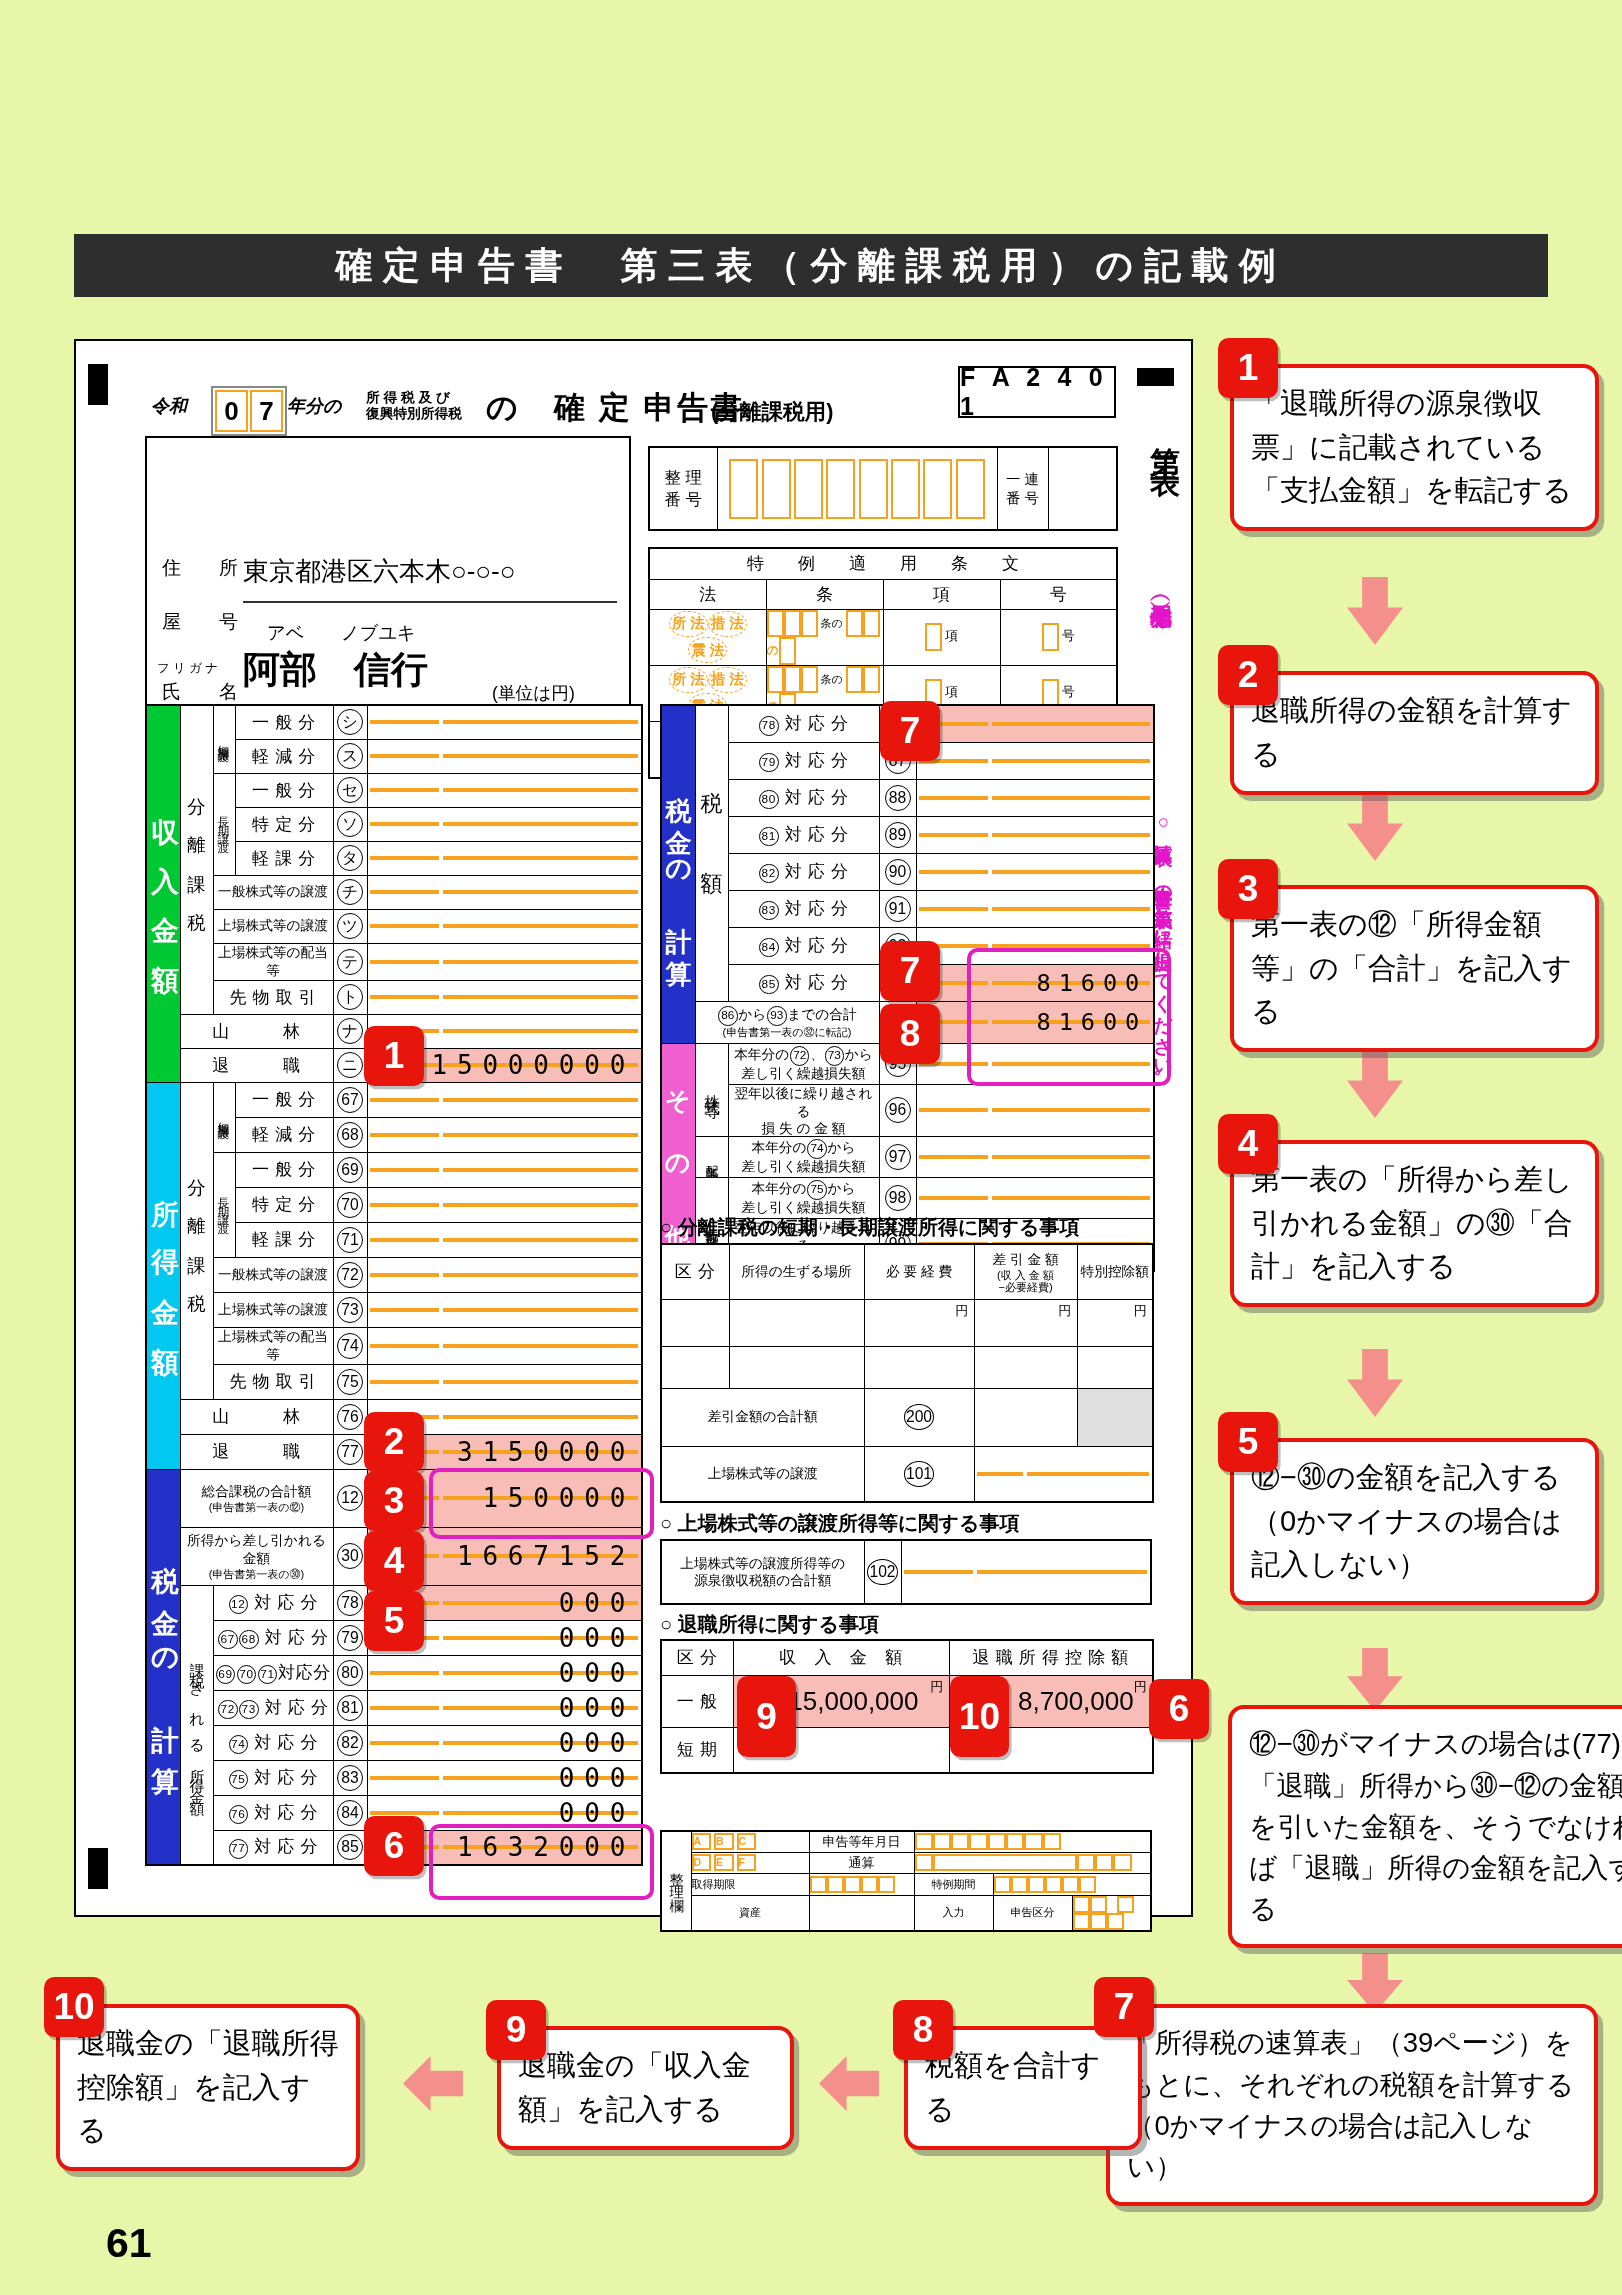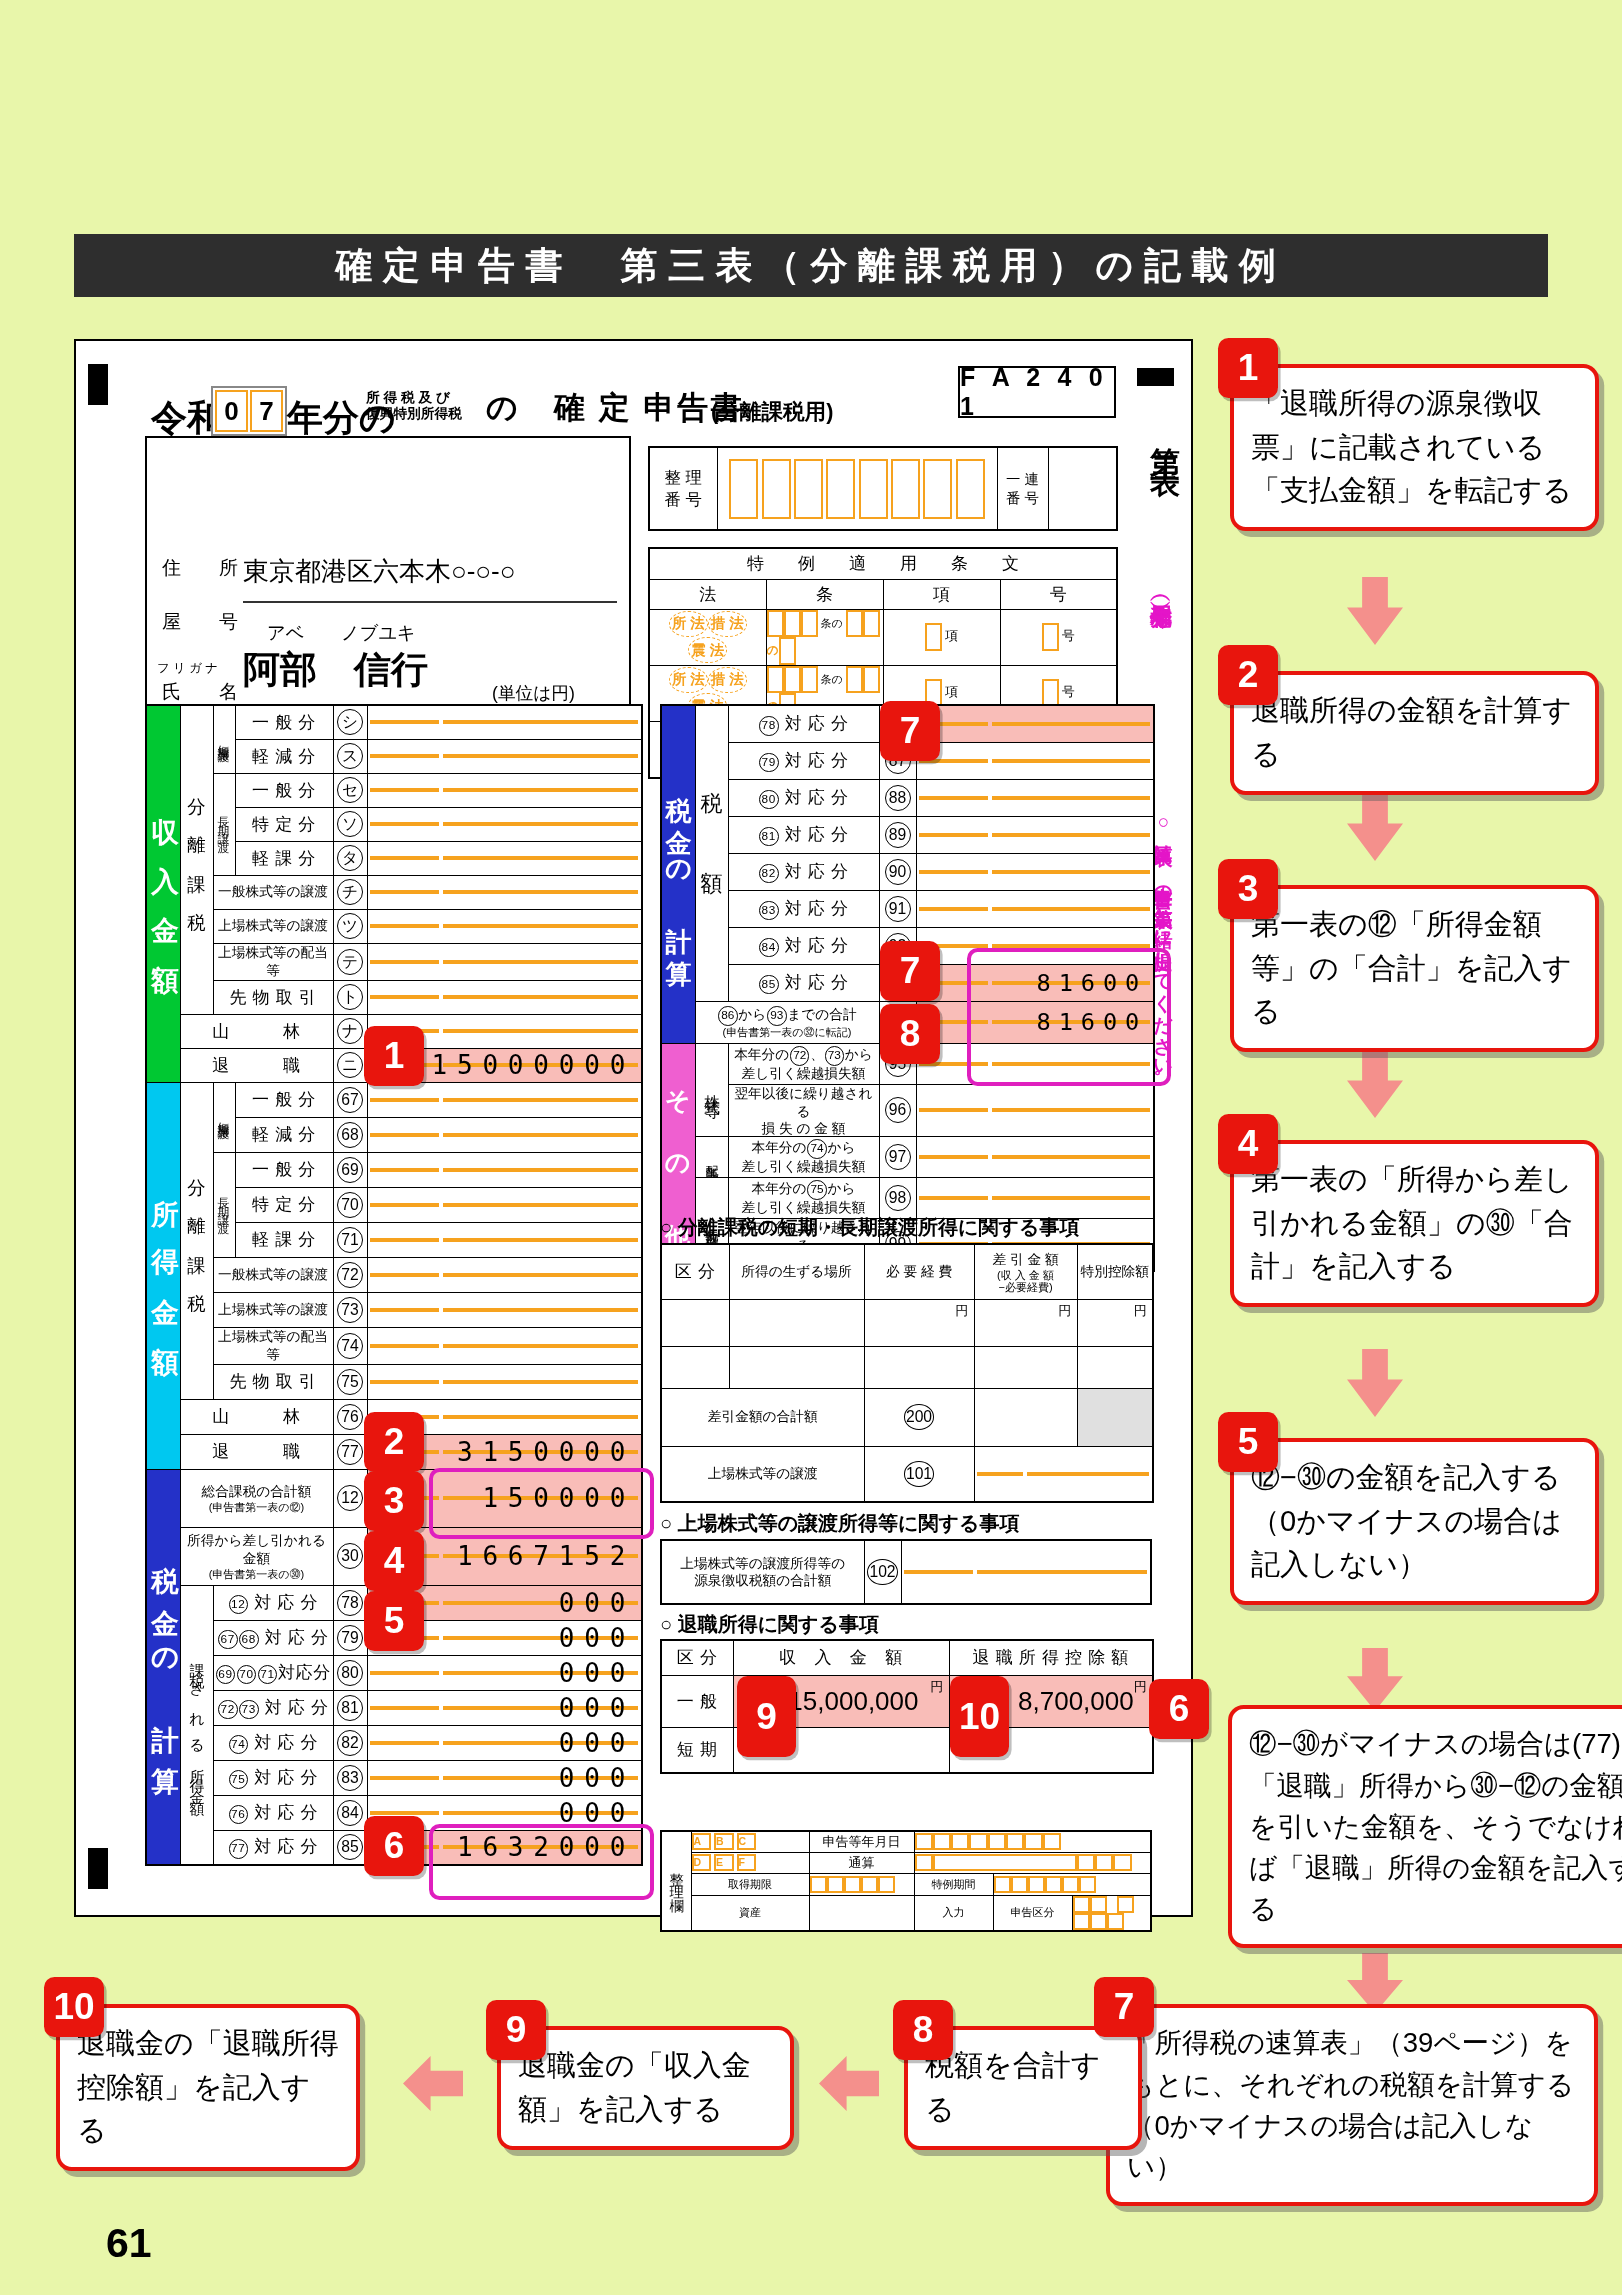--- a/index.html
+++ b/index.html
@@ -7,21 +7,21 @@
        font-family:"Liberation Sans","DejaVu Sans",sans-serif;color:#000;}
   .abs{position:absolute;}
   
   .titlebar{left:74px;top:234px;width:1474px;height:63px;background:#2e2e2e;color:#fff;
             display:flex;align-items:center;justify-content:center;font-size:37px;font-weight:bold;
             letter-spacing:10.5px;}
   
   .sheet{left:74px;top:339px;width:1119px;height:1578px;background:#fff;border:2.6px solid #000;box-sizing:border-box;}
   .sq{background:#000;}
   
-  .h-era{font-size:36px;font-weight:bold;}
+  .h-era{font-size:18px;font-weight:bold;font-style:italic;}
   .yearbox{border:2px solid #888;padding:2px;display:flex;gap:2px;background:#fff;}
   .yearbox .yd{width:29px;height:38px;border:2px solid #f6a21e;display:flex;align-items:center;justify-content:center;
                font-size:26px;font-weight:bold;}
   .taxstack{font-size:13.7px;line-height:1.2;font-weight:bold;}
   .h-big{font-size:31px;font-weight:bold;letter-spacing:2.6px;}
   .h-paren{font-size:21.6px;font-weight:bold;}
   .fabox{border:2.6px solid #000;display:flex;align-items:center;justify-content:center;
          font-size:25px;font-weight:bold;letter-spacing:5.2px;background:#fff;}
   
   .vtext{writing-mode:vertical-rl;text-orientation:upright;}
@@ -930,21 +930,21 @@
   <tr style="height:21px;">
     <td>
       <span class="ob sq" style="width:19.6px;height:17px;"><span class="olab" style="font-size:10.5px;">D</span></span>
       <span class="ob sq" style="width:19.6px;height:17px;"><span class="olab" style="font-size:10.5px;">E</span></span>
       <span class="ob sq" style="width:19.6px;height:17px;"><span class="olab" style="font-size:10.5px;">F</span></span>
     </td>
     <td style="text-align:center;font-size:13px;">通算</td>
     <td colspan="3"><span class="ob sq" style="width:18.3px;height:17px;"></span><span class="ob" style="width:144px;height:17px;"></span><span class="ob sq" style="width:18.3px;height:17px;"></span><span class="ob sq" style="width:18.3px;height:17px;"></span><span class="ob sq" style="width:18.3px;height:17px;"></span></td>
   </tr>
   <tr style="height:22px;">
-    <td style="font-size:11px;text-align:center;"><span>取得</span><span>期限</span></td>
+    <td style="font-size:11px;text-align:left;"><span>取得</span><span>期限</span></td>
     <td><span class="ob sq" style="width:17px;height:17px;"></span><span class="ob sq" style="width:17px;height:17px;"></span><span class="ob sq" style="width:17px;height:17px;"></span><span class="ob sq" style="width:17px;height:17px;"></span><span class="ob sq" style="width:17px;height:17px;"></span></td>
     <td style="width:46px;font-size:11px;text-align:center;"><span>特例</span><span>期間</span></td>
     <td colspan="2"><span class="ob sq" style="width:17px;height:17px;"></span><span class="ob sq" style="width:17px;height:17px;"></span><span class="ob sq" style="width:17px;height:17px;"></span><span class="ob sq" style="width:17px;height:17px;"></span><span class="ob sq" style="width:17px;height:17px;"></span><span class="ob sq" style="width:17px;height:17px;"></span></td>
   </tr>
   <tr style="height:21px;">
     <td style="font-size:11px;text-align:center;"><span>資</span><span>産</span></td>
     <td></td>
     <td style="font-size:11px;text-align:center;"><span>入</span><span>力</span></td>
     <td style="width:42px;font-size:11px;text-align:center;"><span>申告</span><span>区分</span></td>
     <td><span class="ob sq" style="width:17px;height:17px;"></span><span class="ob sq" style="width:17px;height:17px;"></span>　<span class="ob sq" style="width:17px;height:17px;"></span><span class="ob sq" style="width:17px;height:17px;"></span><span class="ob sq" style="width:17px;height:17px;"></span><span class="ob sq" style="width:17px;height:17px;"></span></td>

